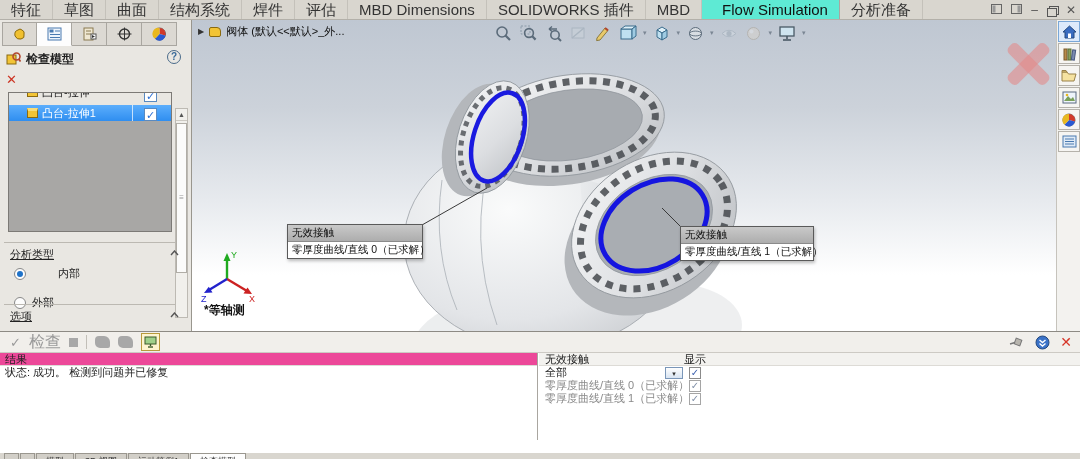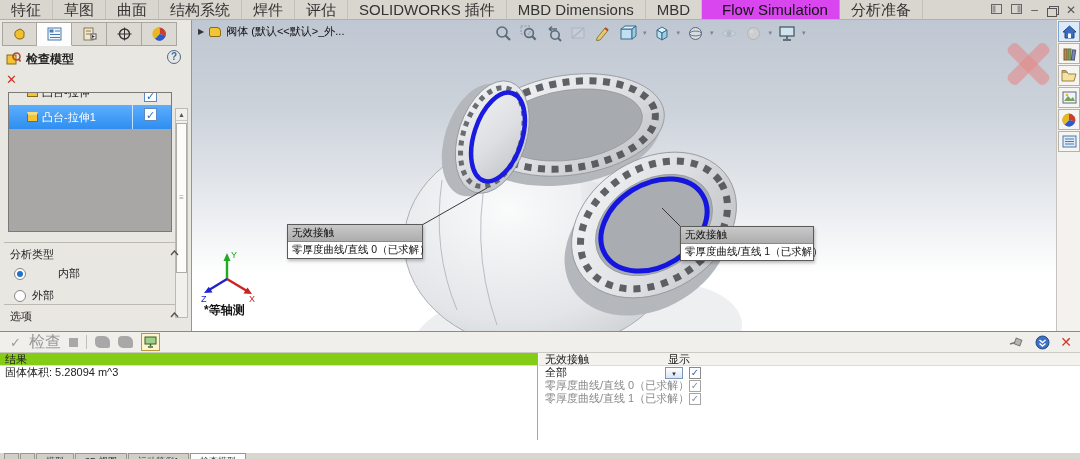--- a/index.html
+++ b/index.html
@@ -3,52 +3,52 @@
 <meta charset="utf-8">
 <style>
   * { margin:0; padding:0; box-sizing:border-box; }
   html,body { width:1080px; height:459px; }
   body { font-family:"Liberation Sans","DejaVu Sans",sans-serif; font-size:11px; color:#222; background:#fff; }
   .app { position:relative; width:1080px; height:459px; overflow:hidden; background:#fff; }
 
   
   .ribbon { position:absolute; left:0; top:0; width:1080px; height:20px; background:#d9d6cf; border-bottom:1px solid #b3b0a9; display:flex; align-items:stretch; }
   .rtab { padding:0 11px; line-height:19px; font-size:15px; color:#333; border-right:1px solid #c4c1ba; cursor:default; white-space:nowrap; }
-  .rtab.active { background:#d946ef; color:#111; border-right:1px solid #a9a6a0;padding-left:20px; }
+  .rtab.active { background:#5eead4; color:#111; border-right:1px solid #a9a6a0;padding-left:20px; }
   .winctl { position:absolute; right:4px; top:0; height:20px; display:flex; align-items:center; gap:9px; color:#555; }
   .winctl .wbtn { font-size:12px; line-height:12px; cursor:default; }
   .restore-box { position:relative; width:10px; height:9px; }
   .restore-box::before { content:""; position:absolute; left:2px; top:0; width:8px; height:7px; border:1px solid #555; }
   .restore-box::after { content:""; position:absolute; left:0; top:2px; width:8px; height:7px; border:1px solid #555; background:#d9d6cf; }
 
   
   .pm { position:absolute; left:0; top:20px; width:192px; height:311px; background:#e9e7e2; border-right:1px solid #99968e; }
   .pm-tabs { position:absolute; left:2px; top:2px; height:24px; display:flex; }
   .pm-tab { width:35px; height:24px; background:#dcd9d3; border:1px solid #a9a6a0; border-left:none; display:flex; align-items:center; justify-content:center; }
   .pm-tab:first-child { border-left:1px solid #a9a6a0; }
   .pm-tab.active { background:#fdfdfd; border-bottom:1px solid #fdfdfd; }
   .pm-title { position:absolute; left:6px; top:30px; height:18px; display:flex; align-items:center; gap:5px; font-weight:bold; font-size:12px; color:#222; }
   .help-circ { position:absolute; right:10px; top:30px; width:14px; height:14px; border:1px solid #4a6b8a; border-radius:50%; color:#3a6b9a; font-size:10px; line-height:12px; text-align:center; font-weight:bold; }
   .pm-close { position:absolute; left:6px; top:52px; color:#cc3322; font-weight:bold; font-size:13px; }
   .treebox { position:absolute; left:8px; top:72px; width:164px; height:140px; background:#a8a7a5; border:1px solid #7c7a76; overflow:hidden; }
-  .trow { height:24px; display:flex; align-items:center; padding-left:18px; gap:4px; position:relative; background:#e9e7e2; color:#222; }
+  .trow { height:16px; display:flex; align-items:center; padding-left:18px; gap:4px; position:relative; background:#e9e7e2; color:#222; }
   .trow.partial { height:12px; overflow:hidden; }
   .trow.partial .trow-inner { transform:translateY(-7px); }
   .trow-inner { display:flex; align-items:center; gap:4px; height:20px; }
   .trow.selected { background:linear-gradient(#5caefc,#2f8ef0); color:#fff; }
   .cubeicon { width:11px; height:10px; background:#f2c436; border:1px solid #8a6a10; border-top:3px solid #f7dd7a; flex:0 0 auto; }
   .trow .cdiv { position:absolute; right:38px; top:0; width:1px; height:100%; background:rgba(255,255,255,.7); }
   .tchk { position:absolute; right:14px; top:3px; width:13px; height:13px; background:#fff; border:1px solid #5a8ac0; font-size:11px; line-height:12px; text-align:center; color:#2b6fd4; }
   .trow.partial .tchk { top:-4px; }
   .pm-sb { position:absolute; right:3px; top:88px; width:13px; height:210px; background:#f1f0ec; border:1px solid #bdbab3; }
   .sb-arrow { height:12px; font-size:7px; line-height:12px; text-align:center; color:#555; background:#f1f0ec; border-bottom:1px solid #ccc9c2; }
   .sb-arrow.bottom { position:absolute; bottom:0; width:100%; border-top:1px solid #ccc9c2; border-bottom:none; }
   .sb-thumb { position:absolute; left:0; top:14px; width:11px; height:150px; background:#fbfbfa; border:1px solid #b0ada6; font-size:8px; color:#999; text-align:center; line-height:148px; }
   .pm-div { position:absolute; left:4px; width:172px; height:1px; background:#bcb9b2; }
-  .pm-sec { position:absolute; left:10px; font-size:11px; color:#222; }
+  .pm-sec { position:absolute; left:10px; font-size:11px; color:#222;text-decoration:underline; }
   .chev { position:absolute; right:12px; width:9px; height:6px; }
   .radio-row { position:absolute; left:14px; display:flex; align-items:center; gap:6px; }
   .radio { width:12px; height:12px; border:1px solid #888; border-radius:50%; background:#fdfdfd; }
   .radio.sel::after { content:""; display:block; width:6px; height:6px; margin:2px; border-radius:50%; background:#1f72c8; }
 
   
   .vp { position:absolute; left:192px; top:20px; width:864px; height:311px; background:linear-gradient(180deg,#bfc7d2 0%,#ccd2da 28%,#e7eaee 58%,#ffffff 82%); overflow:hidden; }
   .vp-tree { position:absolute; left:6px; top:4px; display:flex; align-items:center; gap:5px; color:#111; font-size:11px; }
   .vp-tree .arr { font-size:8px; color:#333; }
   .part-ico { width:12px; height:10px; background:#f2c436; border:1px solid #8a6a10; border-radius:2px 4px 2px 2px; }
@@ -76,26 +76,26 @@
   .btoolbar .glabel { color:#9a9a9a; font-size:16px; }
   .gstop { width:9px; height:9px; background:#a8a8a8; }
   .vsep { width:1px; height:14px; background:#c2bfb8; }
   .blob { width:15px; height:12px; background:#a8a8a8; border-radius:4px 6px 2px 5px; }
   .monbtn { width:19px; height:18px; border:1px solid #b89a3a; background:#fdf4cf; display:flex; align-items:center; justify-content:center; }
   .br-icons { position:absolute; right:8px; top:2px; display:flex; align-items:center; gap:10px; }
   .bclose { color:#d63426; font-weight:bold; font-size:14px; }
   .bcontent { position:absolute; left:0; top:21px; width:1080px; height:87px; }
   .bcol-l { position:absolute; left:0; top:0; width:538px; height:87px; border-right:1px solid #a9a6a0; overflow:hidden; }
   .brow { padding:0 5px; height:13px; line-height:13px; white-space:nowrap; color:#222; }
-  .brow.hdr { background:#84cc16; border-bottom:1px solid #dddbd6; }
+  .brow.hdr { background:#ec4899; border-bottom:1px solid #dddbd6; }
   .bcol-r { position:absolute; left:539px; top:0; width:541px; height:87px; overflow:hidden; }
   .crow { position:relative; height:13px; line-height:13px; padding-left:6px; color:#222; white-space:nowrap; }
   .crow.hdr { background:#f3f2ef; border-bottom:1px solid #dddbd6; }
   .crow.gray { color:#8a8a8a; }
-  .crow .show-h { position:absolute; left:129px; top:0; }
+  .crow .show-h { position:absolute; left:145px; top:0; }
   .chk { position:absolute; left:150px; top:1px; width:12px; height:12px; border:1px solid #8a8a8a; background:#fff; font-size:10px; line-height:10px; text-align:center; color:#3a5fae; }
   .chk.gray { color:#8090a8; border-color:#a5a5a5; }
   .ddbtn { position:absolute; left:126px; top:1px; width:18px; height:12px; border:1px solid #7a96b8; background:linear-gradient(#fefefe,#d8e4f2); font-size:7px; line-height:11px; text-align:center; color:#333; }
   .bstatus { position:absolute; left:0; top:108px; width:1080px; height:13px; border-top:1px solid #b3b0a9; background:#f5f4f1; padding:0 5px; line-height:12px; color:#222; }
   .btabs { position:absolute; left:0; top:121px; width:1080px; height:7px; background:#d9d6cf; overflow:hidden; display:flex; gap:1px; padding-left:4px; }
   .btab { border:1px solid #9a978f; background:#d2cfc8; font-size:9px; padding:1px 9px; height:18px; color:#333; white-space:nowrap; }
   .btab.sm { width:15px; padding:0; }
   .btab.active { background:#fdfdfd; }
 </style>
 </head>
@@ -103,22 +103,22 @@
 
 <div class="app">
 
   <div class="ribbon">
     <div class="rtab">特征</div>
     <div class="rtab">草图</div>
     <div class="rtab">曲面</div>
     <div class="rtab">结构系统</div>
     <div class="rtab">焊件</div>
     <div class="rtab">评估</div>
+    <div class="rtab">MBD Dimensions</div>
     <div class="rtab">SOLIDWORKS 插件</div>
-    <div class="rtab">MBD Dimensions</div>
     <div class="rtab">MBD</div>
     <div class="rtab active">Flow Simulation</div>
     <div class="rtab">分析准备</div>
     <div class="winctl">
       <span class="wbtn">
         <svg width="11" height="10" viewBox="0 0 11 10">
             <rect x="0.5" y="0.5" width="10" height="9" fill="none" stroke="#666"></rect>
             <rect x="1.5" y="1.5" width="3" height="7" fill="#999"></rect>
           </svg>
       </span>
@@ -212,21 +212,21 @@
 
     <div class="pm-div" style="top:222px;"></div>
     <div class="pm-sec" style="top:227px;">分析类型</div>
     <svg class="chev" style="top:230px;" viewBox="0 0 9 6">
         <polyline points="1,5 4.5,1 8,5" fill="none" stroke="#555" stroke-width="1.4"></polyline>
       </svg>
     <div class="radio-row" style="top:246px;gap:32px;">
       <span class="radio sel"></span>
       <span>内部</span>
     </div>
-    <div class="radio-row" style="top:268px;">
+    <div class="radio-row" style="top:275px;">
       <span class="radio"></span>
       <span>外部</span>
     </div>
     <div class="pm-div" style="top:284px;"></div>
     <div class="pm-sec" style="top:289px;">选项</div>
     <svg class="chev" style="top:292px;" viewBox="0 0 9 6">
         <polyline points="1,5 4.5,1 8,5" fill="none" stroke="#555" stroke-width="1.4"></polyline>
       </svg>
   </div>
 
@@ -470,21 +470,21 @@
             <polyline points="4.5,5 7.5,7.5 10.5,5" fill="none" stroke="#fff" stroke-width="1.4"></polyline>
             <polyline points="4.5,8.5 7.5,11 10.5,8.5" fill="none" stroke="#fff" stroke-width="1.4"></polyline>
           </svg>
         <span class="bclose">✕</span>
       </div>
     </div>
 
     <div class="bcontent">
       <div class="bcol-l">
         <div class="brow hdr">结果</div>
-        <div class="brow">固体体积: 5.28094  m^3</div>
+        <div class="brow">状态: 成功。 检测到问题并已修复</div>
       </div>
       <div class="bcol-r">
         <div class="crow hdr">
           <span>无效接触</span>
           <span class="show-h">显示</span>
         </div>
         <div class="crow">
           <span>全部</span>
           <span class="ddbtn">▾</span>
           <span class="chk">✓</span>

